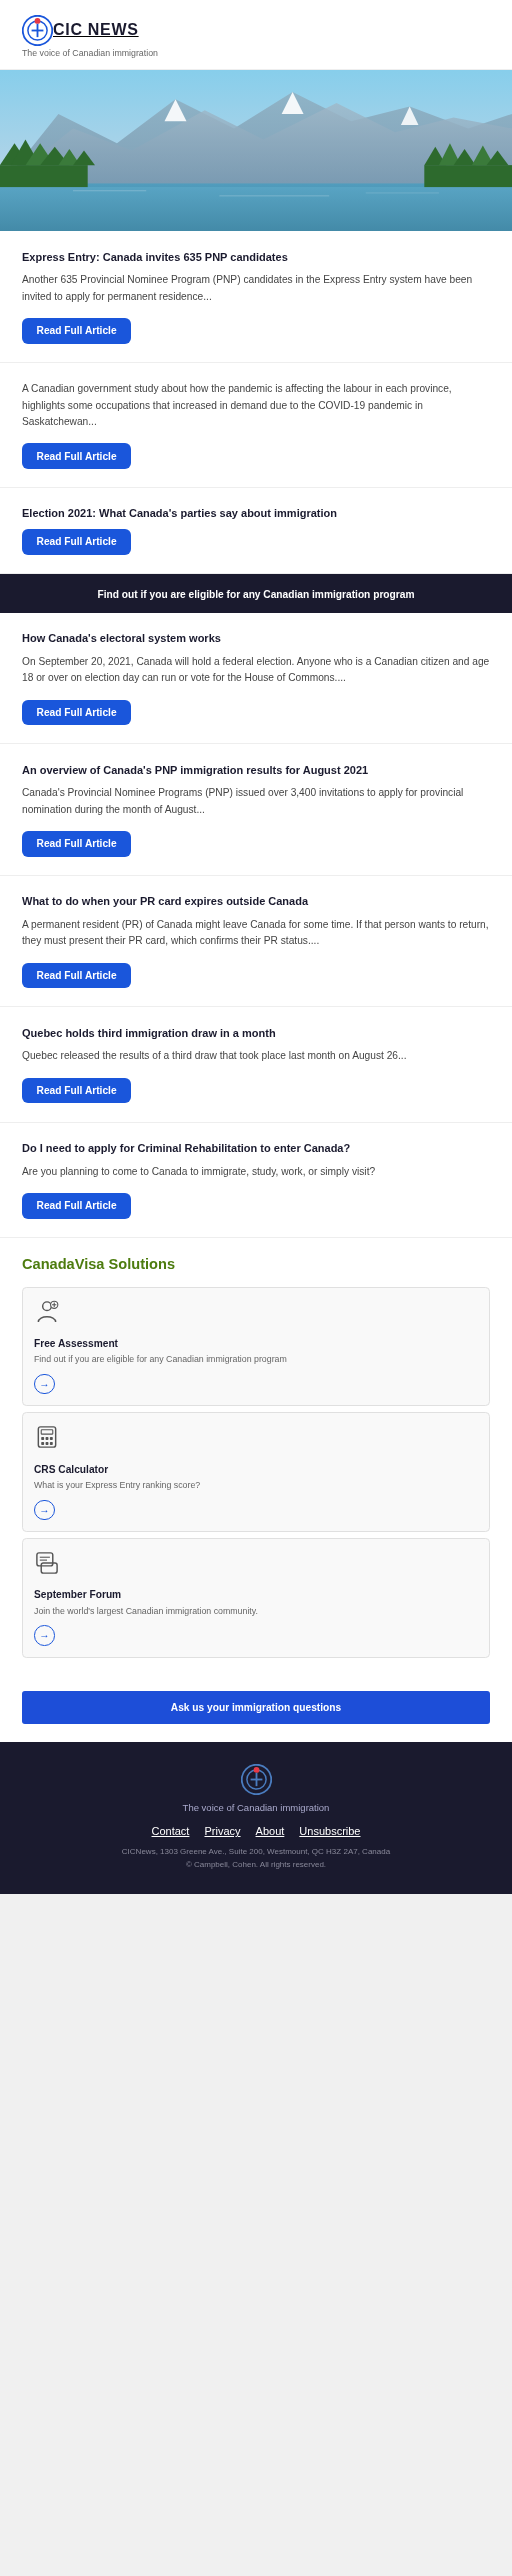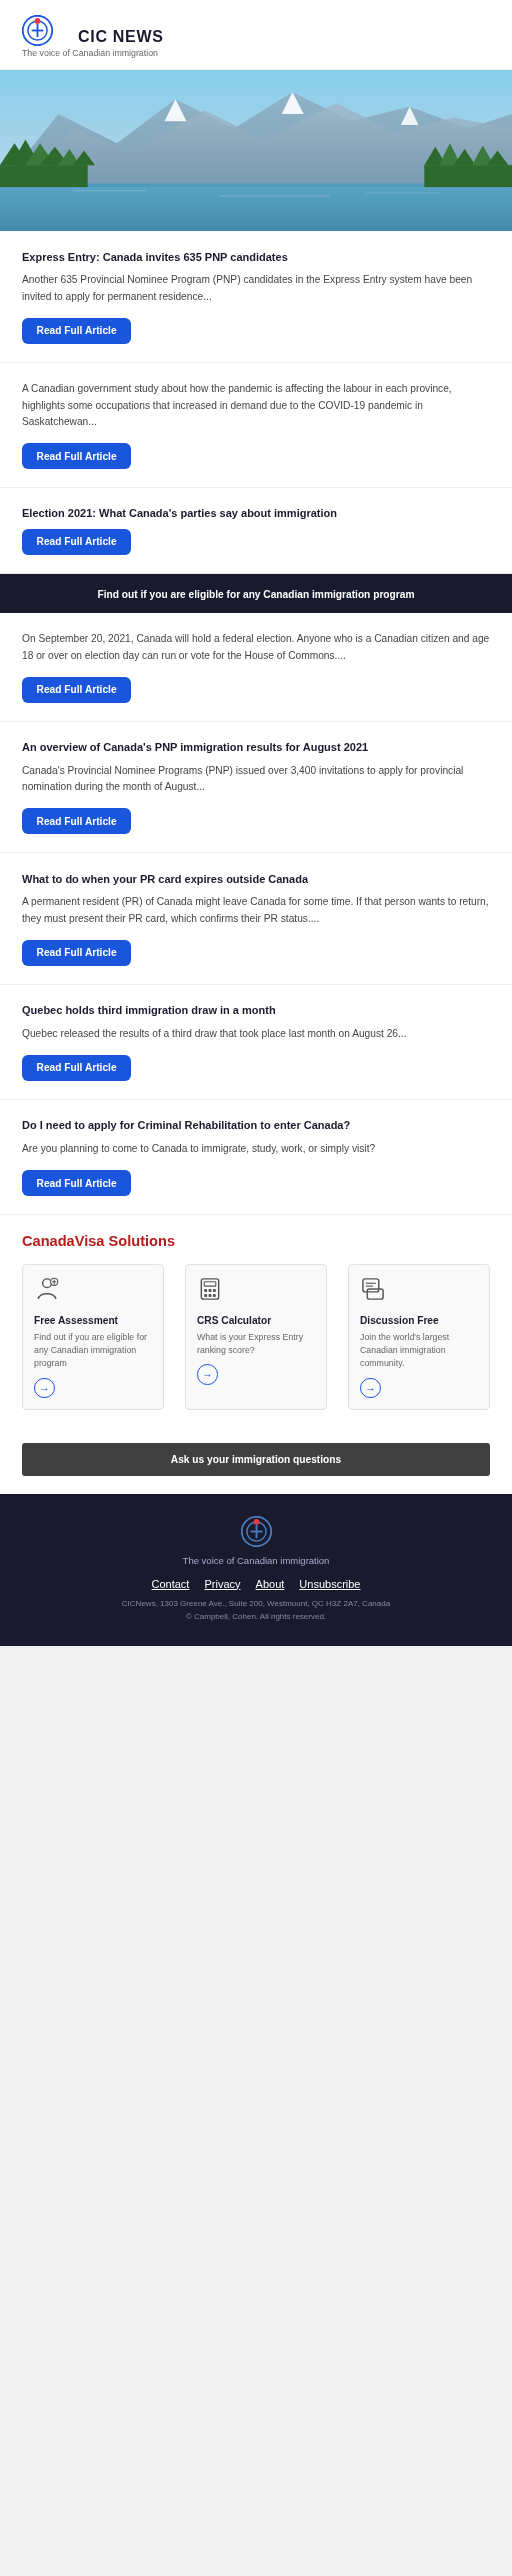--- a/index.html
+++ b/index.html
@@ -15,22 +15,23 @@
     }
 
     
     .header {
       padding: 14.6px 22px 11px 22px;
       background: #ffffff;
       border-bottom: 0.7px solid #eeeeee;
     }
     .logo-row {
       display: flex;
-      align-items: flex-end;
-      gap: 25px;
+      align-items: center;
+      gap: 0;
+      text-decoration: underline;
     }
     .logo-icon {
       width: 31px;
       height: 31px;
     }
     .logo-text {
       font-size: 16px;
       font-weight: 900;
       color: #1a1a2e;
       letter-spacing: 0.7px;
@@ -93,27 +94,27 @@
       font-weight: 600;
     }
 
     
     .solutions-section {
       padding: 18.3px 22px;
     }
     .solutions-title {
       font-size: 14.6px;
       font-weight: 700;
-      color: #b91c1c;
+      color: #4d7c0f;
       margin-bottom: 14.6px;
     }
     .solutions-grid {
       display: grid;
-      grid-template-columns: 1fr 1fr 1fr;
-      gap: 21px;
+      grid-template-columns: 1fr;
+      gap: 6px;
       margin-bottom: 14.6px;
     }
     .solution-card {
       padding: 11px;
       border: 0.7px solid #e0e0e0;
       border-radius: 4.4px;
       background: #f9f9f9;
     }
     .solution-icon {
       font-size: 23.4px;
@@ -146,21 +147,21 @@
       cursor: pointer;
     }
 
     
     .ask-button-wrapper {
       padding: 0 22px 18.3px 22px;
     }
     .btn-ask {
       display: block;
       width: 100%;
-      background: #404040;
+      background: #1d4ed8;
       color: #ffffff;
       font-size: 10.2px;
       font-weight: 600;
       padding: 11px;
       border-radius: 2.9px;
       border: none;
       cursor: pointer;
       text-align: center;
     }
 
@@ -289,20 +290,21 @@
   <div class="article-section">
     <div class="article-title">Election 2021: What Canada's parties say about immigration</div>
     <button class="btn-read">Read Full Article</button>
   </div>
 
   <div class="cta-banner">
     <span class="cta-banner-text">Find out if you are eligible for any Canadian immigration program</span>
   </div>
 
   <div class="article-section">
+    <div class="article-title">How Canada's electoral system works</div>
     <div class="article-excerpt">On September 20, 2021, Canada will hold a federal election. Anyone who is a Canadian citizen and age 18 or over on election day can run or vote for the House of Commons....</div>
     <button class="btn-read">Read Full Article</button>
   </div>
 
   <div class="article-section">
     <div class="article-title">An overview of Canada's PNP immigration results for August 2021</div>
     <div class="article-excerpt">Canada's Provincial Nominee Programs (PNP) issued over 3,400 invitations to apply for provincial nomination during the month of August...</div>
     <button class="btn-read">Read Full Article</button>
   </div>
 
@@ -363,21 +365,21 @@
 
       <div class="solution-card">
         <span class="solution-icon">
           <svg width="26" height="26" viewBox="0 0 36 36" xmlns="http://www.w3.org/2000/svg">
             <rect x="4" y="4" width="22" height="18" rx="3" fill="none" stroke="#555" stroke-width="2"></rect>
             <rect x="10" y="18" width="22" height="14" rx="3" fill="none" stroke="#555" stroke-width="2"></rect>
             <line x1="8" y1="10" x2="22" y2="10" stroke="#555" stroke-width="1.5"></line>
             <line x1="8" y1="14" x2="18" y2="14" stroke="#555" stroke-width="1.5"></line>
           </svg>
         </span>
-        <div class="solution-card-title">Discussion Free</div>
+        <div class="solution-card-title">September Forum</div>
         <div class="solution-card-desc">Join the world's largest Canadian immigration community.</div>
         <div class="solution-arrow">→</div>
       </div>
 
     </div>
   </div>
 
   <div class="ask-button-wrapper">
     <button class="btn-ask">Ask us your immigration questions</button>
   </div>

